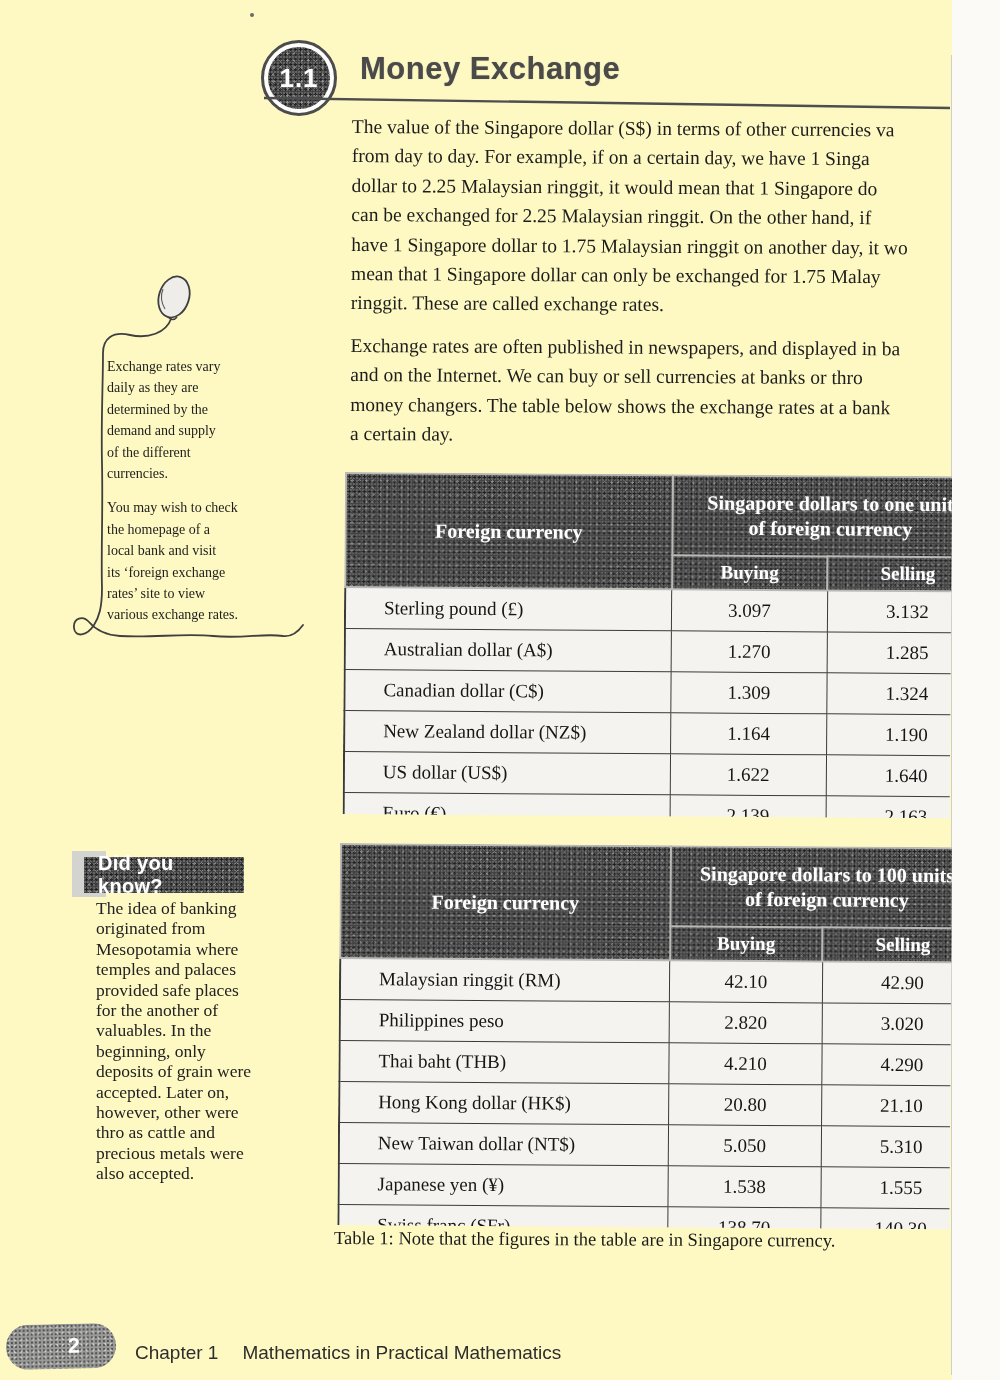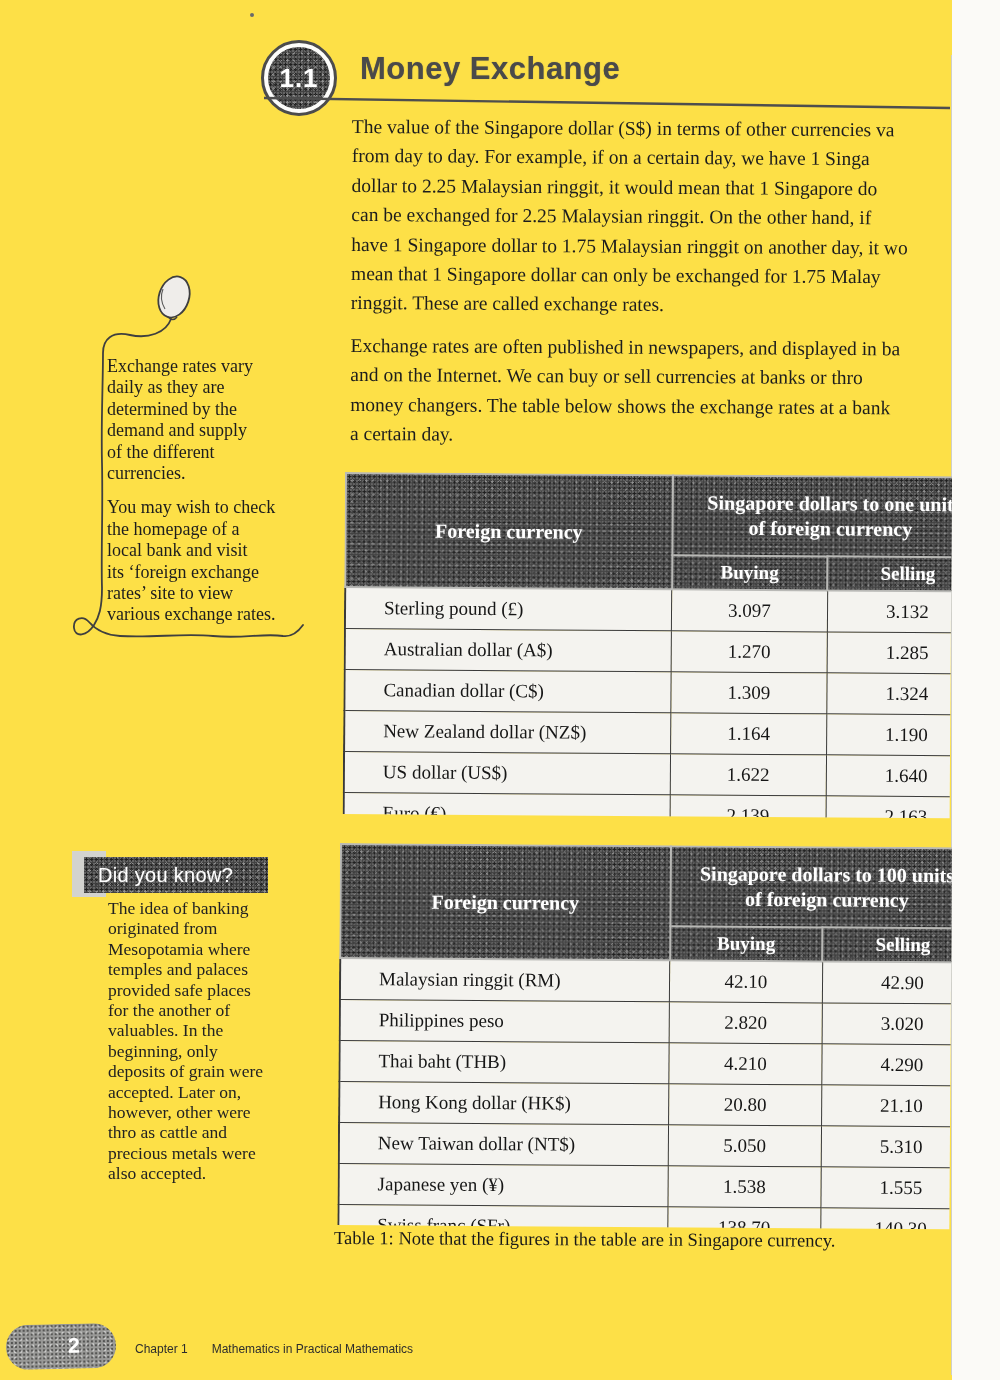--- a/index.html
+++ b/index.html
@@ -1,18 +1,18 @@
 <!DOCTYPE html>
 <html><head>
 <meta charset="utf-8">
 <style>
   html,body{margin:0;padding:0;background:#ffffff;}
   .page{
     position:relative; width:1000px; height:1380px; overflow:hidden;
-    background:#fde047;
+    background:#fef9c3;
     font-family:"Liberation Serif","DejaVu Serif",serif;
     color:#1e1e1e;
   }
   .abs{position:absolute;}
 
   
   .edge-strip{left:952px;top:0;width:48px;height:1380px;background:#fbfaf7;}
   .edge-line{left:951px;top:55px;width:1px;height:1320px;background:#cfcfca;}
 
   
@@ -55,21 +55,21 @@
 
   
   .intro{left:352px; top:112px; width:601px; overflow:hidden;
          transform:rotate(.35deg); transform-origin:0 0;}
   .text-line{white-space:nowrap; font-size:19.5px; line-height:29.4px; color:#1d1d1d;}
   .bold{font-weight:normal;}
   .para2{margin-top:13px;}
 
   
   .margin-note{left:107px; top:356px; width:206px; font-size:17px; color:#242424;}
-  .margin-note .text-line{white-space:nowrap; font-size:18px; line-height:21.4px;}
+  .margin-note .text-line{white-space:nowrap; font-size:14px; line-height:21.4px;}
   .note-gap{height:13px;}
 
   .doodle{left:58px; top:253px;}
 
   
   .tbl-clip{overflow:hidden; transform:rotate(.4deg); transform-origin:0 0;}
   .tbl1{left:345px; top:472px; width:607px; height:342px;}
   .tbl2{left:340px; top:843px; width:612px; height:382px;}
   table.xtable{border-collapse:collapse; table-layout:fixed; width:645px;
                border:2px solid #3a3a3a;}
@@ -84,49 +84,48 @@
   table.xtable td{
     border:1.6px solid #3a3a3a; height:38px; font-size:19px;
     background:#f4f3ef; color:#161616;
   }
   td.cell-currency{padding-left:38px;}
   td.cell-num{text-align:center;}
 
   
   .dyk-under{left:72px; top:851px; width:34px; height:46px; background:#d3d3cf;}
   .dyk-band{
-    left:84px; top:857px; width:184px; height:36px;
+    left:84px; top:857px; width:160px; height:36px;
     display:flex; align-items:center; padding-left:14px; box-sizing:border-box;
     color:#fff; font-family:"Liberation Sans","DejaVu Sans",sans-serif;
-    font-weight:normal; font-size:20px; letter-spacing:.3px;
+    font-weight:bold; font-size:20px; letter-spacing:.3px;
     text-shadow:0 0 2px rgba(255,255,255,.3);
-    text-align:right;
-  }
-  .dyk-body{left:96px; top:898px; width:210px;margin-left:12px;}
+  }
+  .dyk-body{left:96px; top:898px; width:210px;}
   .dyk-body .text-line{white-space:nowrap; font-size:17.5px; line-height:20.4px; color:#222;}
 
   
   .caption{left:334px; top:1228px; font-size:18.5px; color:#191919;
            transform:rotate(.3deg); transform-origin:0 0;}
   .cap-label{font-weight:normal;}
 
   
   .page-pill{
     left:6px; top:1324px; width:110px; height:45px; border-radius:24px;
     transform:rotate(-1.2deg);
   }
   .page-pill span{
     position:absolute; left:62px; top:10px; color:#fff;
     font-family:"Liberation Sans","DejaVu Sans",sans-serif;
     font-weight:bold; font-size:21px; text-shadow:0 0 2px rgba(255,255,255,.4);
   }
   .footer-text{
     left:135px; top:1342px; display:flex; gap:24px;
     font-family:"Liberation Sans","DejaVu Sans",sans-serif;
-    font-size:12px; color:#2d2d2d;
+    font-size:19px; color:#2d2d2d;
   }
   .speck{position:absolute; background:#6a6a6a; border-radius:50%;}
 </style>
 </head>
 <body>
 
 <div class="page">
 
   <div class="abs edge-strip"></div>
   <div class="abs edge-line"></div>

